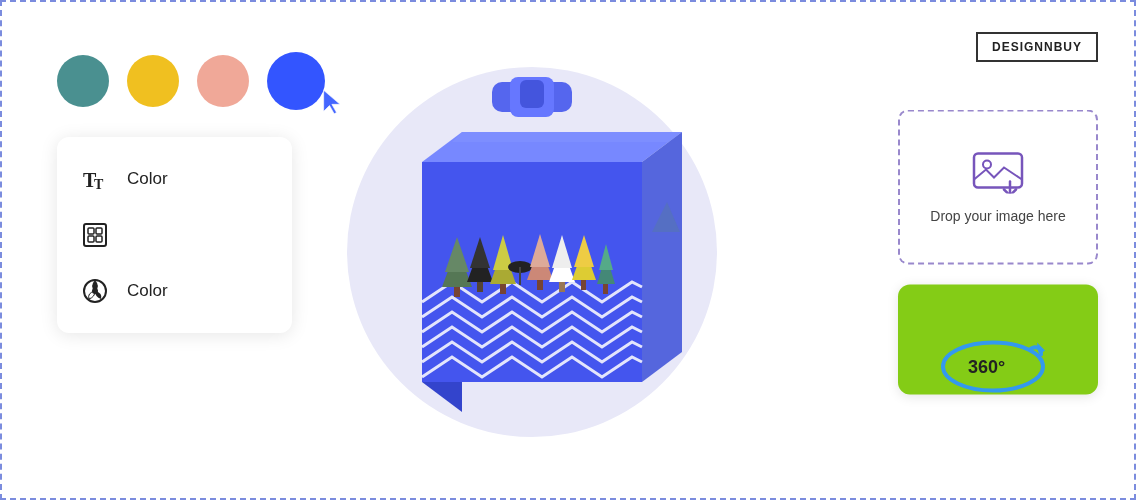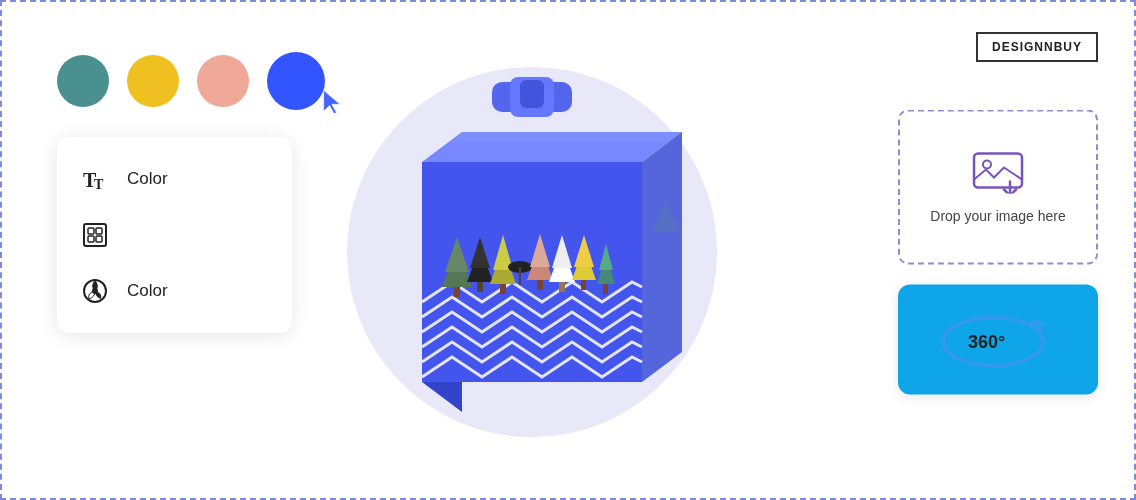--- a/index.html
+++ b/index.html
@@ -160,23 +160,23 @@
       text-align: center;
       font-weight: 500;
     }
 
     
     .view-360-box {
       width: 200px;
       height: 110px;
       border-radius: 12px;
       box-shadow: 0 2px 12px rgba(0,0,0,0.10);
-      background: #0ea5e9;
-      display: flex;
-      align-items: center;
+      background: #84cc16;
+      display: flex;
+      align-items: flex-end;
       justify-content: center;
       cursor: pointer;
     }
   </style>
 </head>
 <body>
 
 <div class="main-container">
 
   <div class="logo">

